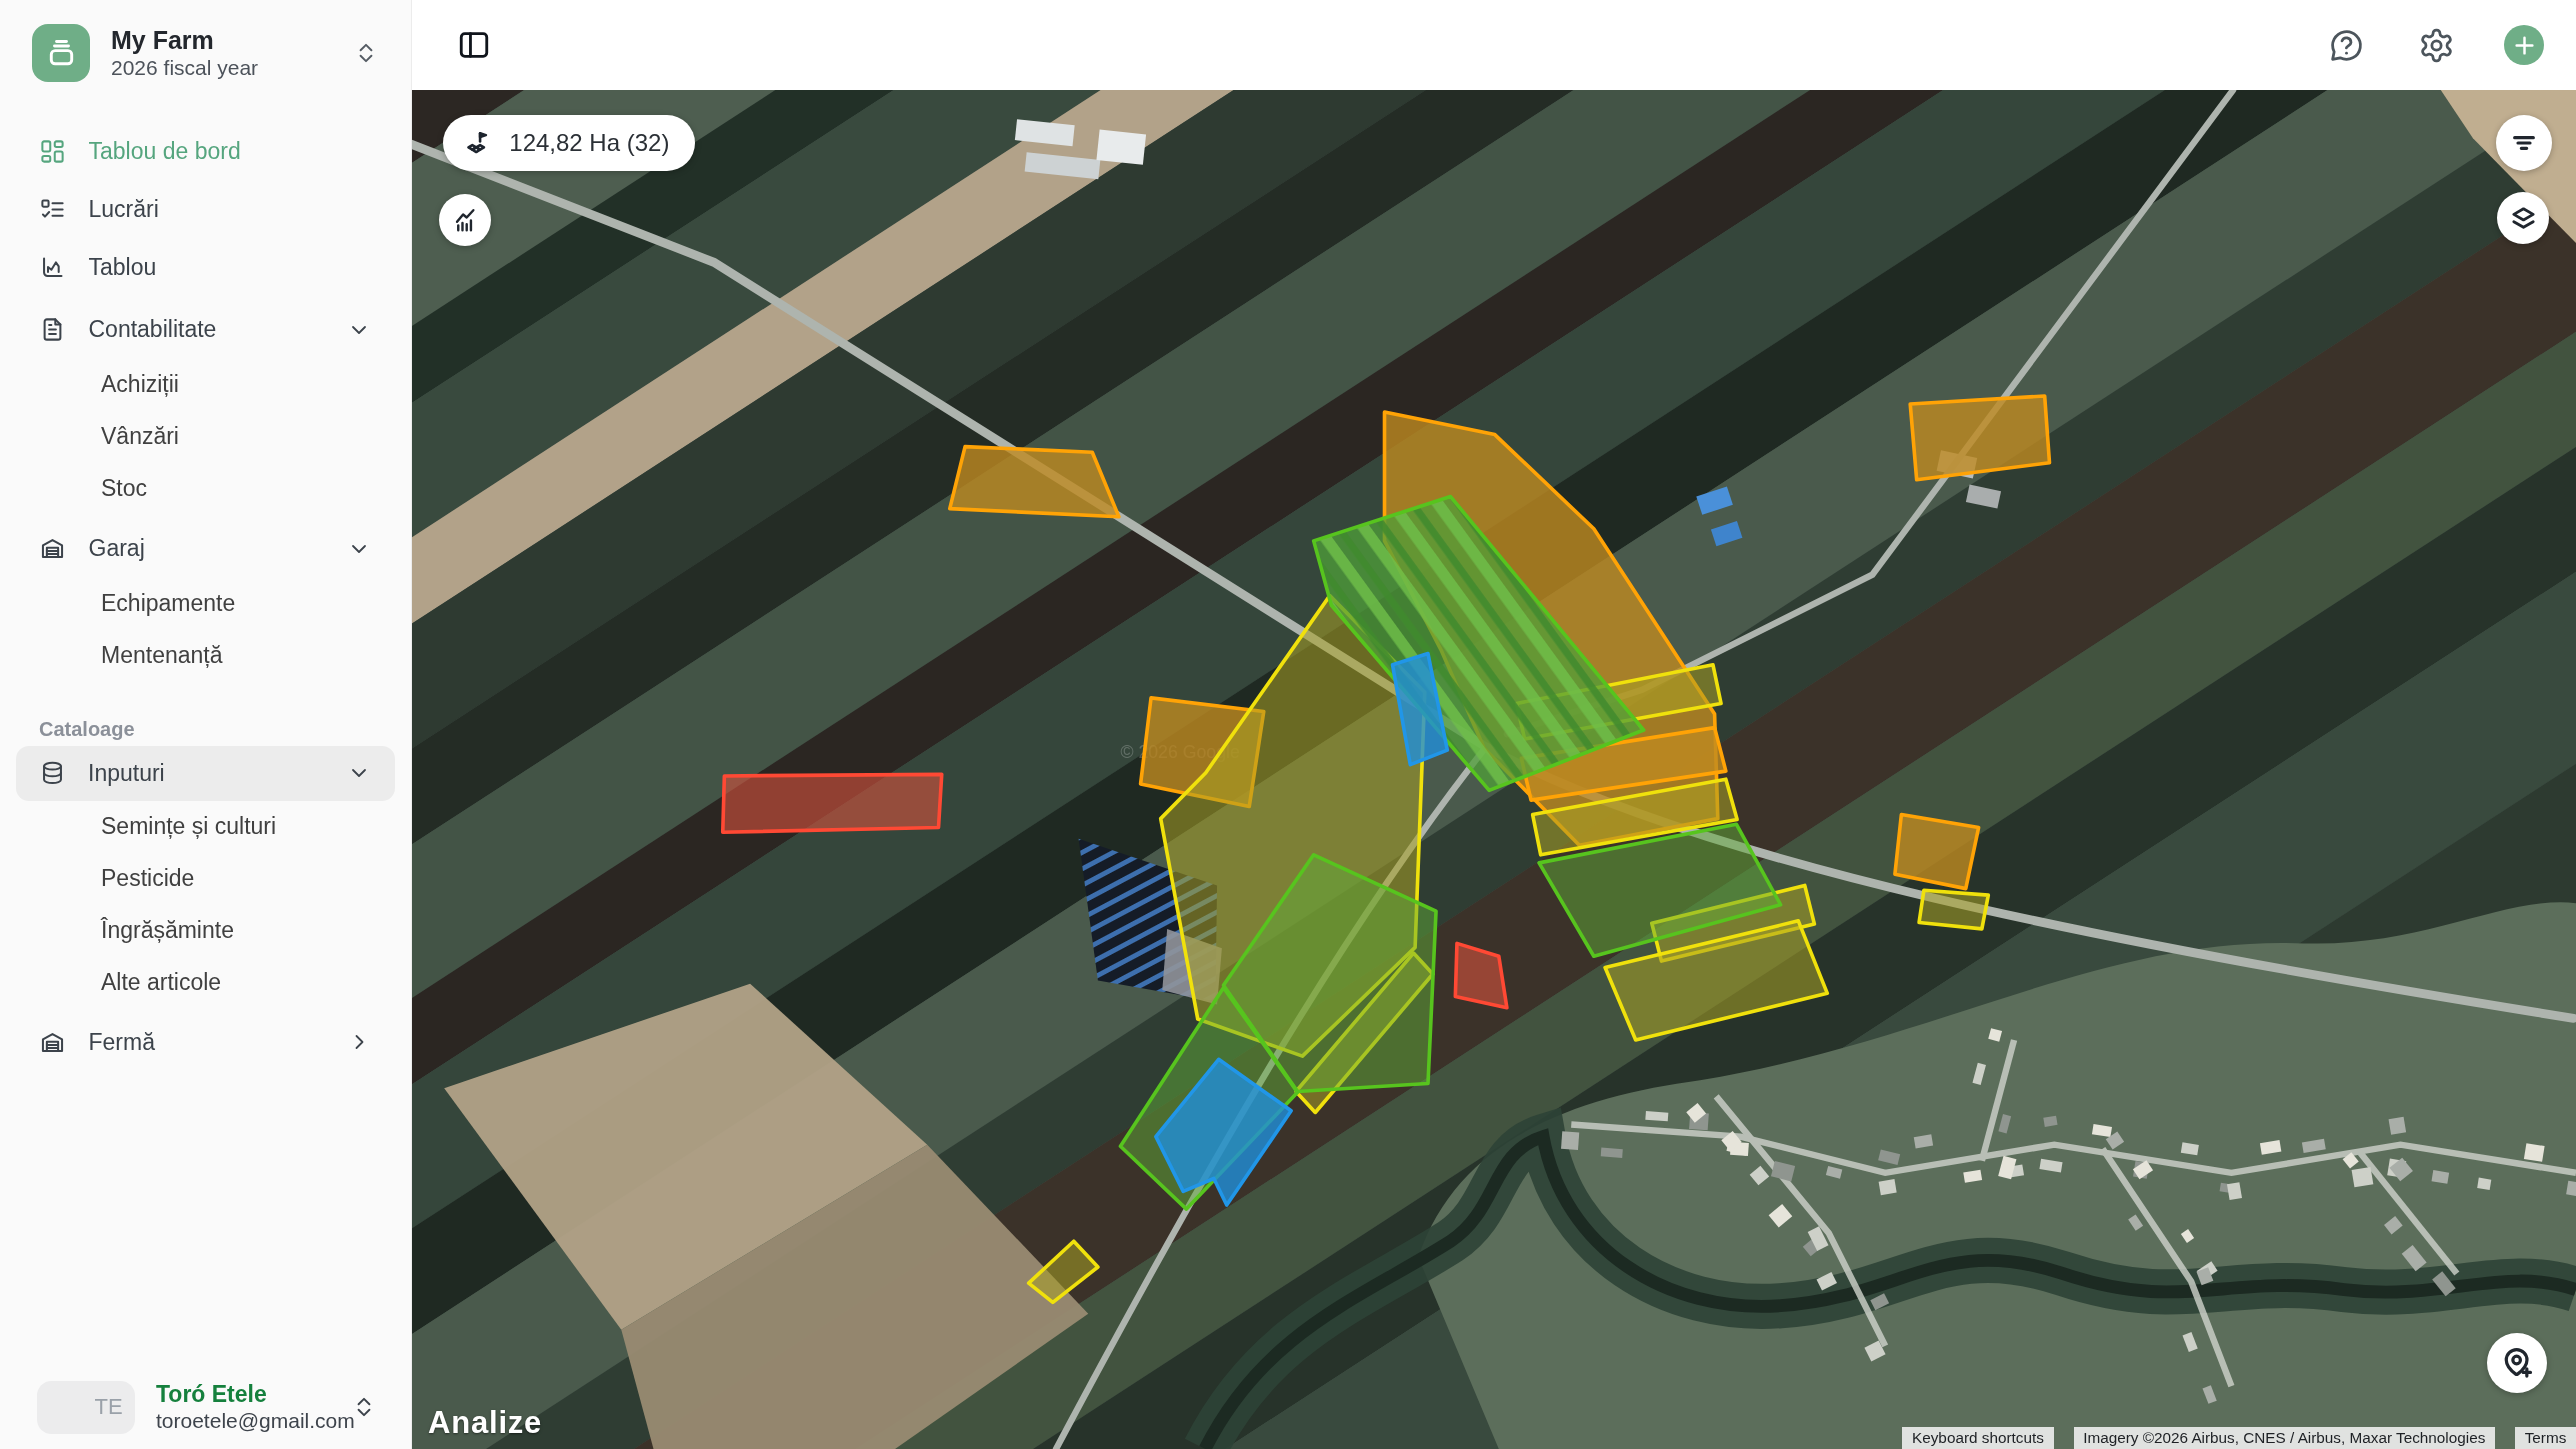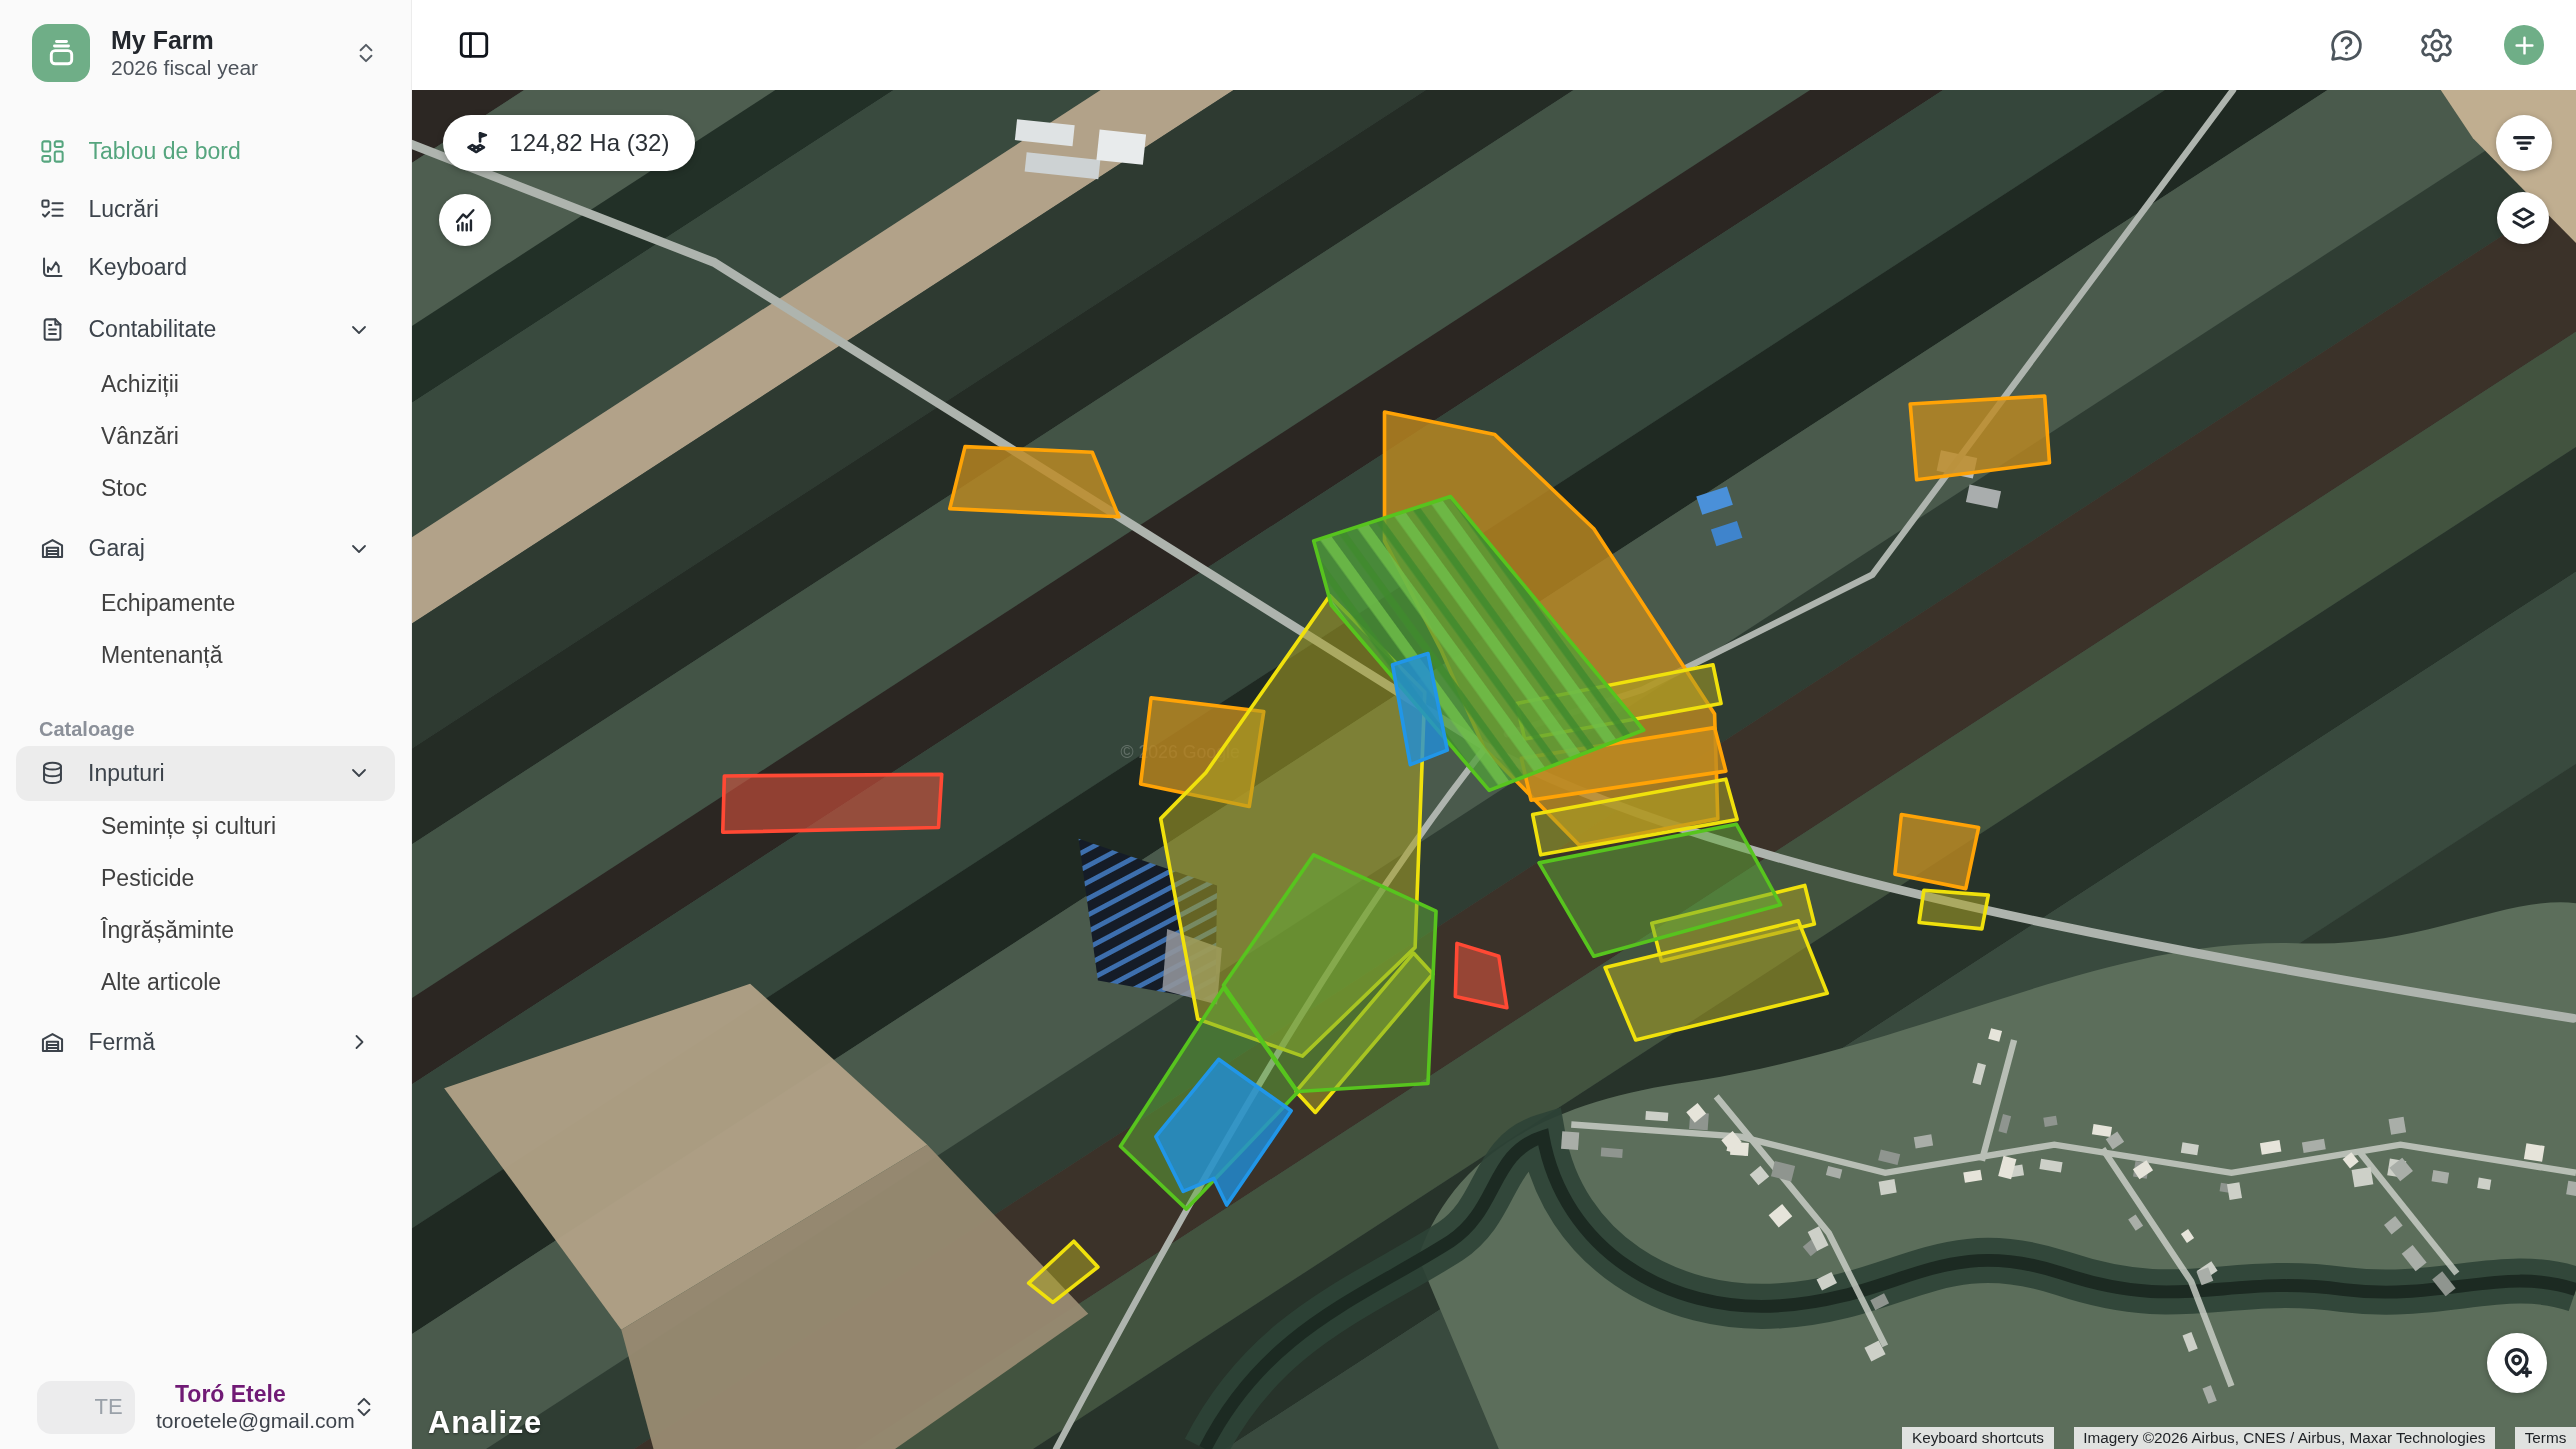--- a/index.html
+++ b/index.html
@@ -24,21 +24,21 @@
   .nav-sub{height:52px;display:flex;align-items:center;padding-left:101px;font-size:23px;color:#404040;cursor:pointer;}
   .sect-label{margin-top:32px;height:32px;display:flex;align-items:center;padding-left:39px;
     font-size:20px;font-weight:bold;color:#8b9099;}
   .nav-item.selected{background:#ececec;border-radius:13px;margin:0 16px;padding:0 24px 0 22.5px;height:55px;}
   .gap6{height:4.8px;}
   .side-footer{position:absolute;left:0;bottom:14.5px;width:412px;display:flex;align-items:center;
     gap:21px;padding:0 35px 0 37px;box-sizing:border-box;}
   .avatar{width:53px;height:53px;border-radius:14.5px;background:#ececed;display:flex;align-items:center;
     justify-content:center;font-size:22px;color:#9aa1a9;flex:0 0 auto;padding-left:45px;}
   .u-meta{flex:1;min-width:0;}
-  .u-name{font-size:23px;font-weight:bold;color:#701a75;line-height:1.25;margin-left:19px;}
+  .u-name{font-size:23px;font-weight:bold;color:#15803d;line-height:1.25;}
   .u-mail{font-size:21px;color:#3e444c;line-height:1.25;}
 
   
   .topbar{position:absolute;left:412px;top:0;width:2164px;height:90px;background:#fff;
     display:flex;align-items:center;padding:0 32px 0 39px;box-sizing:border-box;}
   .tb-spacer{flex:1;}
   .tb-btn{width:45px;height:45px;display:flex;align-items:center;justify-content:center;cursor:pointer;color:#4c555c;}
   .tb-right{display:flex;align-items:center;gap:45px;}
   .plus-btn{width:40px;height:40px;border-radius:50%;background:#6fae87;display:flex;align-items:center;
     justify-content:center;cursor:pointer;color:#fff;}
@@ -101,21 +101,21 @@
             <path d="M12 6.5h9M12 12h9M12 17.5h9"></path>
           <path d="M3.5 16.5l1.8 1.8L9 14.2"></path>
         </svg>
         <span class="lbl">Lucrări</span>
       </div>
       <div class="nav-item">
         <svg class="stroke-ic icon" width="27" height="27" viewBox="0 0 24 24">
           <path d="M4.5 4v12.5a3 3 0 0 0 3 3H20"></path>
           <polyline points="8,16 8,11.5 11,14 15,7.5 17.5,11 17.5,16"></polyline>
         </svg>
-        <span class="lbl">Keyboard</span>
+        <span class="lbl">Tablou</span>
       </div>
 
       <div class="gap6"></div>
       <div class="nav-item">
         <svg class="stroke-ic icon" width="27" height="27" viewBox="0 0 24 24">
           <path d="M14.5 3H7a2 2 0 0 0-2 2v14a2 2 0 0 0 2 2h10a2 2 0 0 0 2-2V7.5z"></path>
           <path d="M14.5 3v4.5H19"></path>
             <path d="M9 12h6M9 16h6M9 8h2"></path>
         </svg>
         <span class="lbl">Contabilitate</span>

